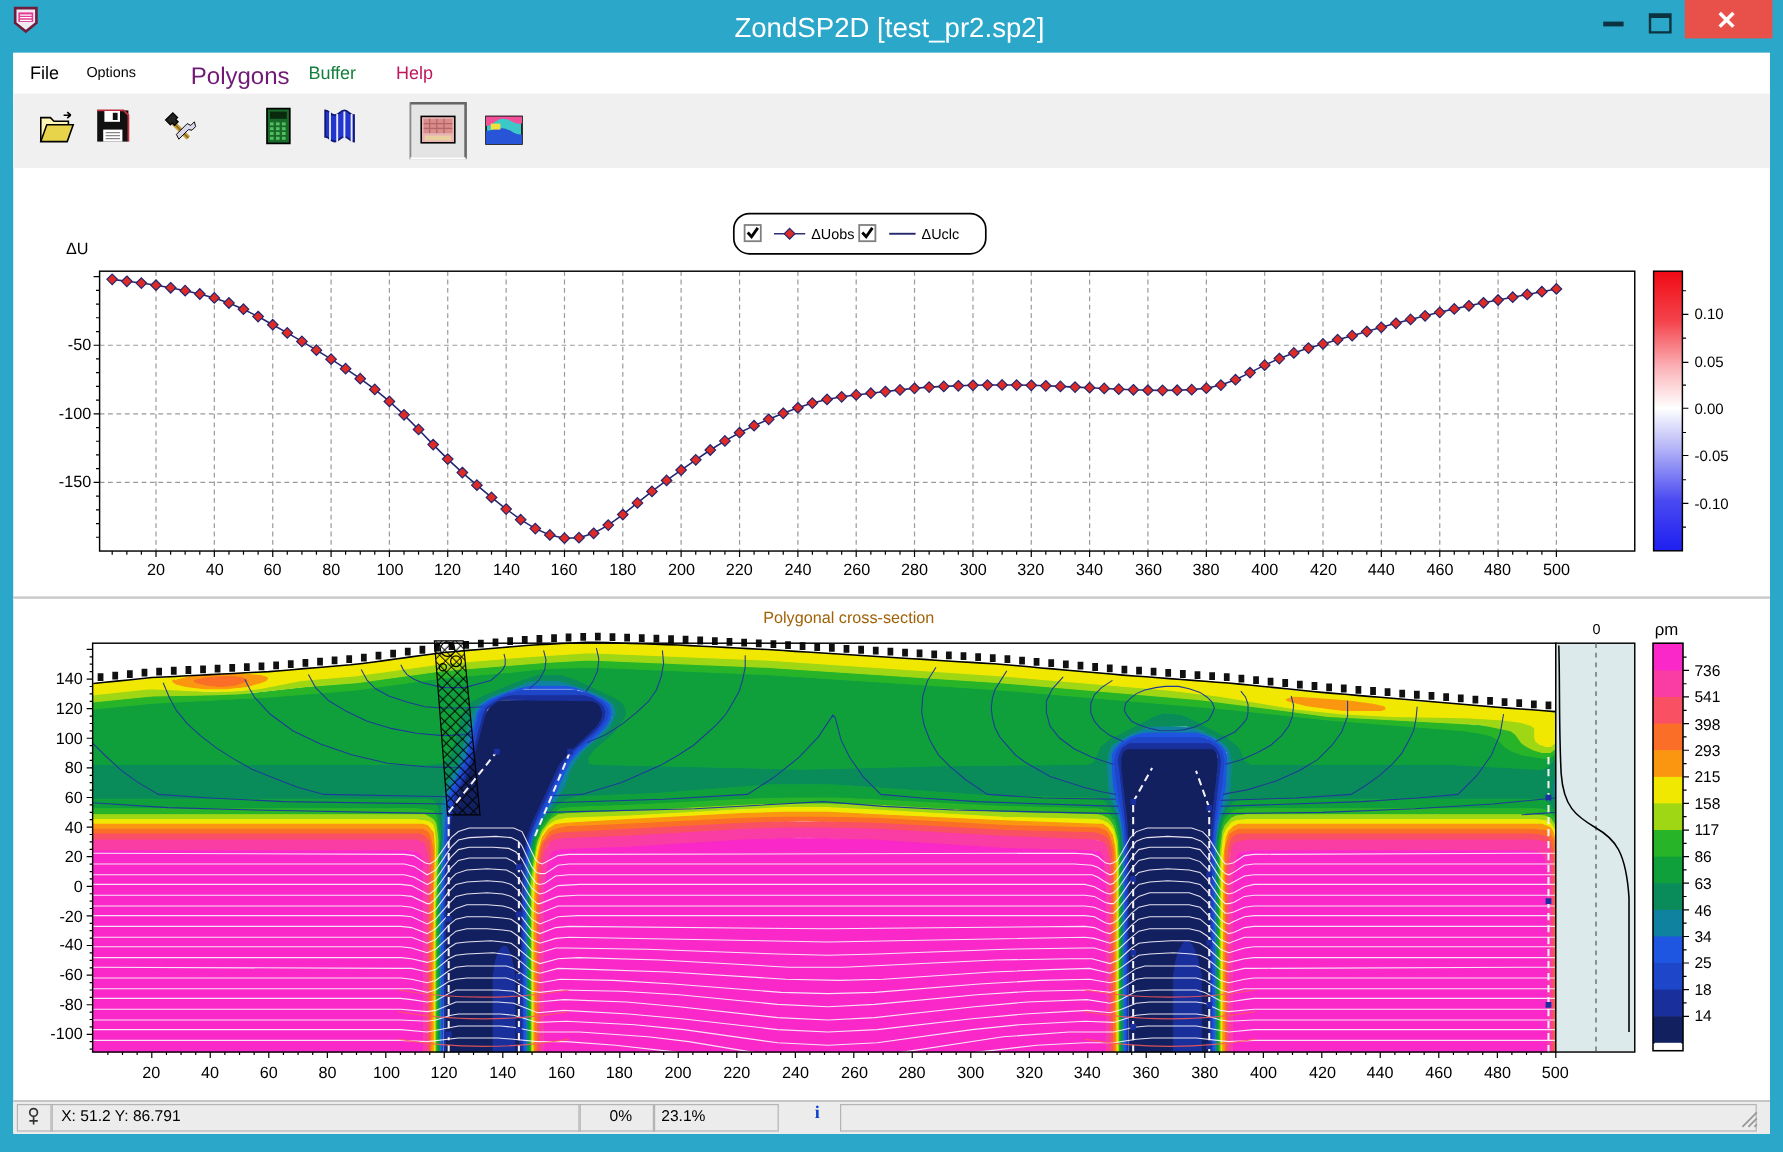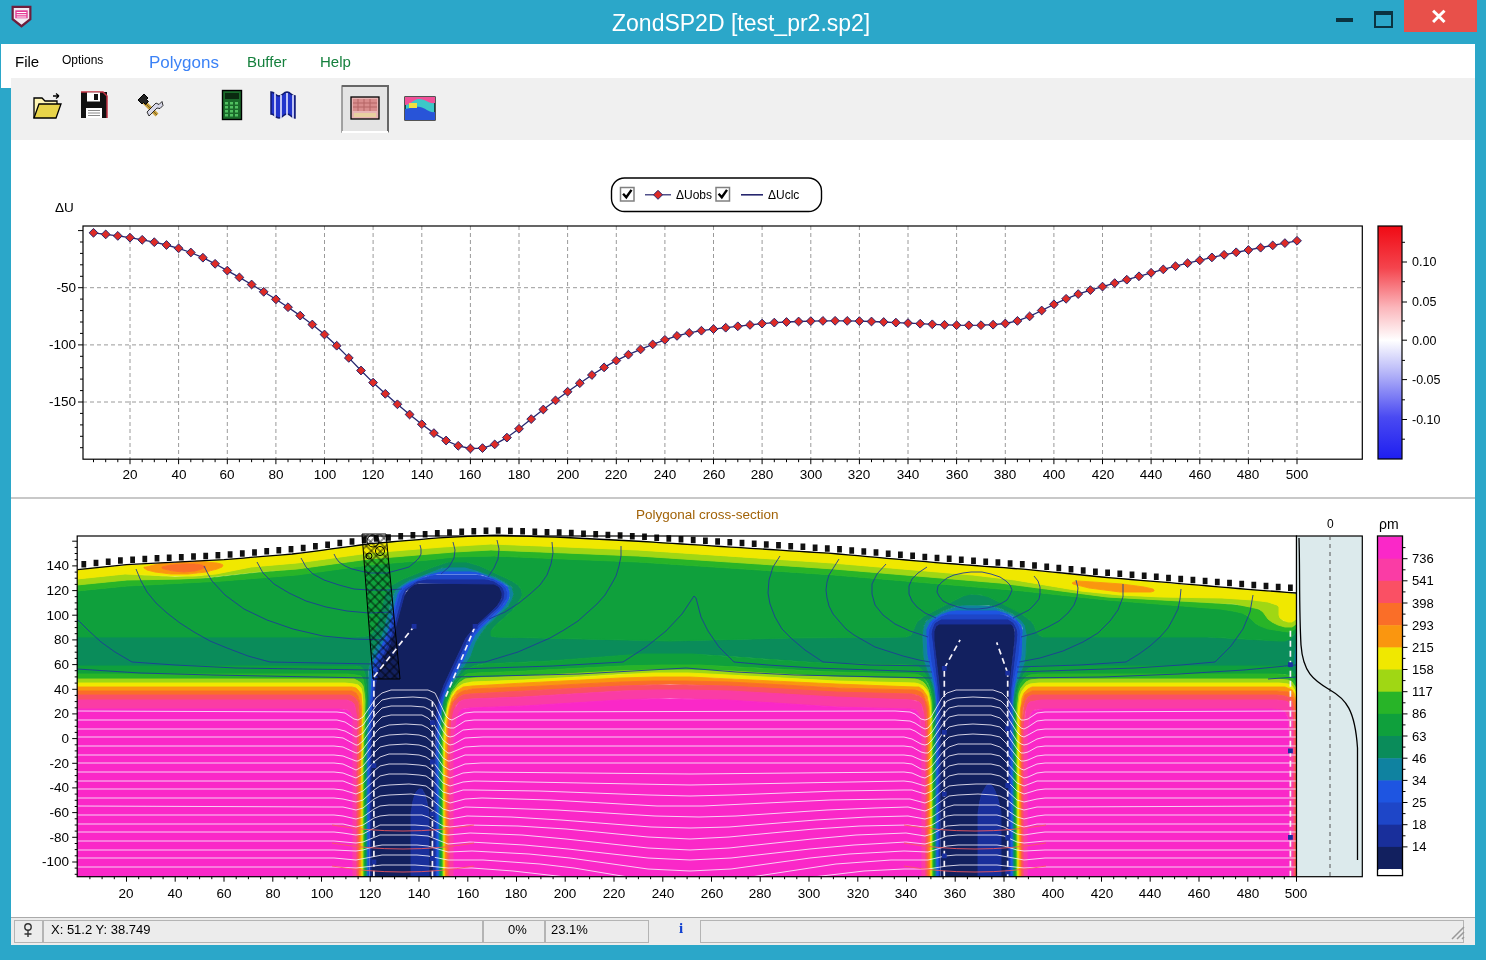--- a/index.html
+++ b/index.html
@@ -11,26 +11,26 @@
 <div class="abs" style="left:612px;top:10px;color:#fff;font-size:23px">ZondSP2D [test_pr2.sp2]</div>
 <svg class="abs" style="left:10px;top:5px" width="23" height="23" viewBox="0 0 26 26">
  <path d="M3 2h20v14l-10 8-10-8Z" fill="#F2EAF2" stroke="#6E1E3C" stroke-width="2.5"></path>
  <rect x="6" y="6" width="14" height="9" fill="#E43C96"></rect>
  <path d="M7.5 8.5h11M7.5 11h11M7.5 13.5h11" stroke="#fff" stroke-width="1.2"></path>
 </svg>
 <div class="abs" style="left:1336px;top:18px;width:17px;height:4px;background:#0B3340"></div>
 <div class="abs" style="left:1374px;top:11px;width:15px;height:11px;border:2px solid #0B3340;border-top-width:4px"></div>
 <div class="abs" style="left:1404px;top:0;width:73px;height:32px;background:#E8504A"></div>
 <div class="abs" style="left:1430px;top:5px;color:#fff;font-size:21px;font-weight:bold">✕</div>
-<div class="abs" style="left:1px;top:44px;width:1464px;height:44px;background:#fff">
+<div class="abs" style="left:11px;top:44px;width:1464px;height:44px;background:#fff">
  <div class="abs" style="left:14px;top:9px;font-size:15px;color:#000">File</div>
  <div class="abs" style="left:61px;top:9px;font-size:12px;color:#000">Options</div>
- <div class="abs" style="left:148px;top:9px;font-size:17px;color:#3b82f6">Polygons</div>
+ <div class="abs" style="left:148px;top:9px;font-size:20px;color:#701a75">Polygons</div>
  <div class="abs" style="left:246px;top:9px;font-size:15px;color:#15803d">Buffer</div>
- <div class="abs" style="left:319px;top:9px;font-size:15px;color:#15803d">Help</div>
+ <div class="abs" style="left:319px;top:9px;font-size:15px;color:#be185d">Help</div>
 </div>
 <div class="abs" style="left:11px;top:78px;width:1464px;height:62px;background:#F0F0F0"></div>
 <svg class="abs" style="left:11px;top:78px" width="440" height="62" viewBox="0 0 440 62">
 <g transform="translate(22,14)">
  <path d="M1 26V6h8l3 3h12v3" fill="#FFF6B4" stroke="#000" stroke-width="1.3"></path>
  <path d="M1 26l5-14h22l-5 14Z" fill="#E8D44A" stroke="#000" stroke-width="1.3"></path>
  <path d="M20 4h6M26 4l-3-2.5M26 4l-3 2.5" stroke="#000" stroke-width="1.3" fill="none"></path>
 </g>
 <g transform="translate(69,13)">
  <rect x="1" y="1" width="26" height="26" fill="#111"></rect>
@@ -269,21 +269,21 @@
     <text x="1412" y="851" font-size="13" fill="#000">14</text>
     <text x="1379" y="529" font-size="14" fill="#000">ρm</text>
   </svg>
 <div class="abs" style="left:11px;top:917px;width:1464px;height:27px;background:#ECECEC;border-top:1px solid #aaa;font-size:13px;color:#000">
  <div class="abs" style="left:3px;top:2px;width:28px;height:21px;border:1px solid #B4B4B4"></div>
  <svg class="abs" style="left:10px;top:4px" width="14" height="18" viewBox="0 0 14 18">
   <circle cx="7" cy="5" r="3.2" fill="none" stroke="#333" stroke-width="1.4"></circle>
   <path d="M7 8v7M3.5 12h7" stroke="#333" stroke-width="1.4"></path>
  </svg>
  <div class="abs" style="left:31px;top:2px;width:440px;height:21px;border:1px solid #B4B4B4"></div>
- <div class="abs" style="left:40px;top:4px">X: 51.2 Y: 38.749</div>
+ <div class="abs" style="left:40px;top:4px">X: 51.2 Y: 86.791</div>
  <div class="abs" style="left:471px;top:2px;width:62px;height:21px;border:1px solid #B4B4B4"></div>
  <div class="abs" style="left:497px;top:4px">0%</div>
  <div class="abs" style="left:533px;top:2px;width:103px;height:21px;border:1px solid #B4B4B4"></div>
  <div class="abs" style="left:540px;top:4px">23.1%</div>
  <div class="abs" style="left:668px;top:2px;color:#1040D0;font-weight:bold;font-size:15px;font-family:'Liberation Serif',serif">i</div>
  <div class="abs" style="left:689px;top:2px;width:762px;height:21px;border:1px solid #B4B4B4"></div>
  <svg class="abs" style="left:1440px;top:8px" width="14" height="14">
       <path d="M13 1L1 13M13 6L6 13M13 11L11 13" stroke="#999" stroke-width="1.5"></path>
     </svg>
 </div>

